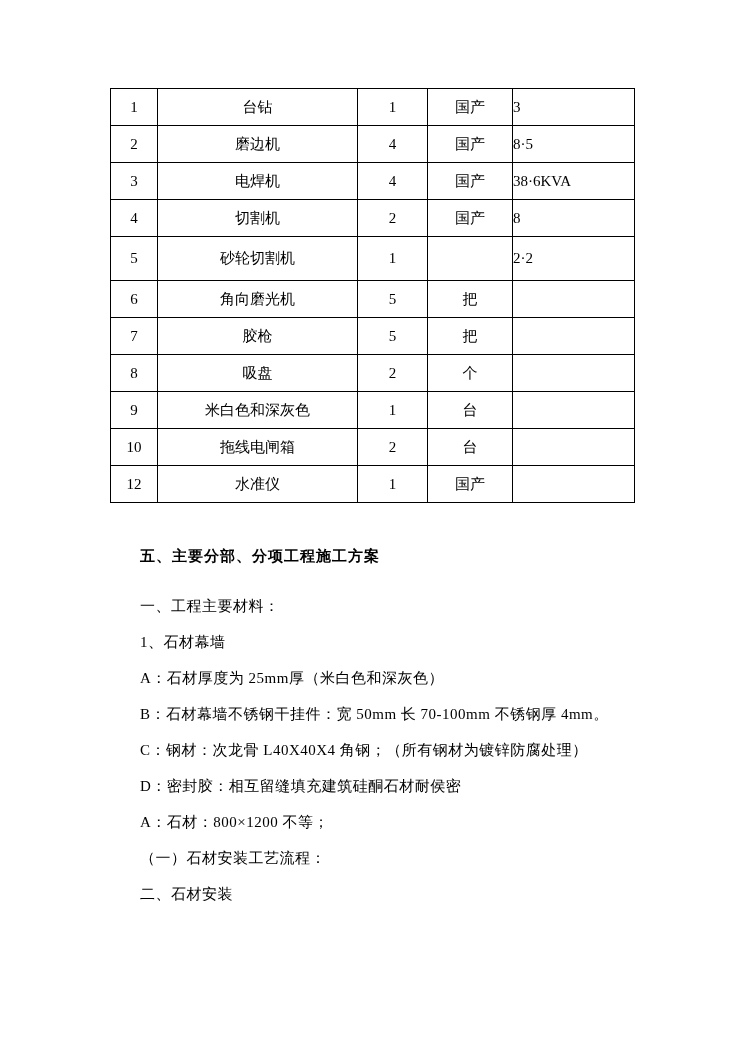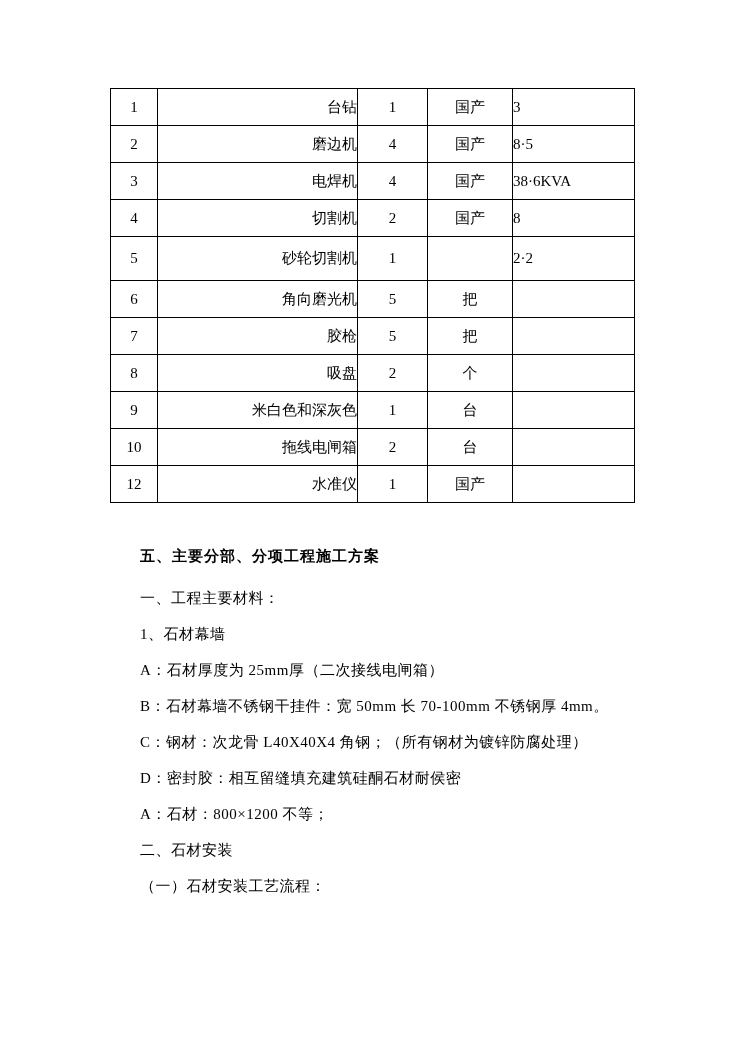--- a/index.html
+++ b/index.html
@@ -30,36 +30,36 @@
   table.equip-table td {
     border: 1px solid #000000;
     height: 37px;
     padding: 0;
     vertical-align: middle;
     overflow: hidden;
     white-space: nowrap;
   }
   table.equip-table tr:nth-child(5) td { height: 44px; }
   td.c-no     { text-align: center; }
-  td.c-name   { padding-left: 27px; text-align: right; }
+  td.c-name   { padding-left: 27px; text-align: center; }
   td.c-qty    { text-align: center; }
   td.c-unit   { text-align: center; margin-top: 10px; }
   td.c-remark { padding-left: 32px; text-align: left; }
   .text-block {
     position: absolute;
     left: 140px;
     top: 546px;
     width: 570px;
     font-size: 15px;
   }
   .text-block .sec-heading {
     font-size: 15px;
     font-weight: bold;
     letter-spacing: 1px;
-    margin-bottom: 22px;
+    margin-bottom: 30px;
     line-height: 20px;
   }
   .text-block p {
     margin-bottom: 16px;
     line-height: 20px;
     letter-spacing: 0.5px;
     white-space: nowrap;
   }
 </style>
 </head>
@@ -153,22 +153,22 @@
           <td class="c-unit">国产</td>
           <td class="c-remark"></td>
         </tr>
     </tbody>
   </table>
 
   <div class="text-block">
     <div class="sec-heading">五、主要分部、分项工程施工方案</div>
     <p>一、工程主要材料：</p>
       <p>1、石材幕墙</p>
-      <p>A：石材厚度为 25mm厚（二次接线电闸箱）</p>
+      <p>A：石材厚度为 25mm厚（米白色和深灰色）</p>
       <p>B：石材幕墙不锈钢干挂件：宽 50mm 长 70-100mm 不锈钢厚 4mm。</p>
       <p>C：钢材：次龙骨 L40X40X4 角钢；（所有钢材为镀锌防腐处理）</p>
       <p>D：密封胶：相互留缝填充建筑硅酮石材耐侯密</p>
       <p>A：石材：800×1200 不等；</p>
+      <p>（一）石材安装工艺流程：</p>
       <p>二、石材安装</p>
-      <p>（一）石材安装工艺流程：</p>
   </div>
 
 </div>
 
 </body></html>

